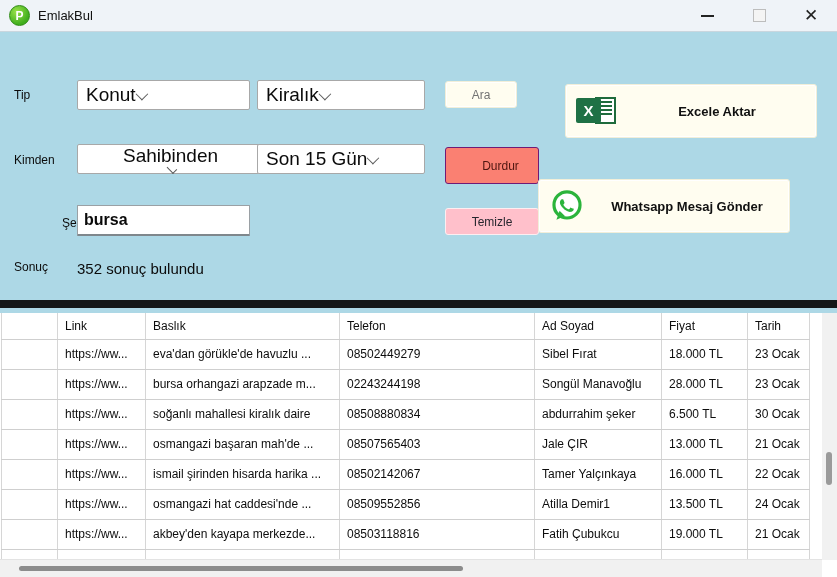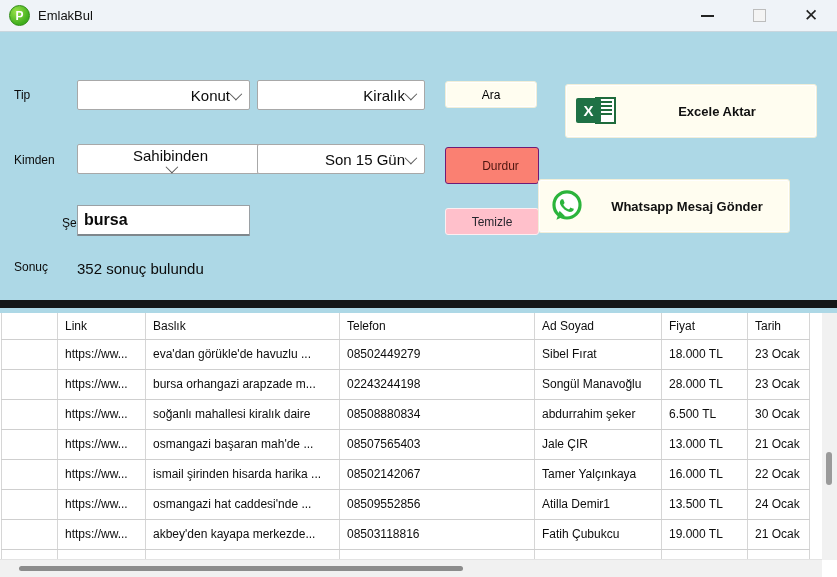--- a/index.html
+++ b/index.html
@@ -11,25 +11,25 @@
   .title-text{margin-left:8px;font-size:13px;color:#111;}
   .winbtns{margin-left:auto;display:flex;align-items:center;height:100%;}
   .winbtn{width:52px;height:100%;display:flex;align-items:center;justify-content:center;font-size:15px;color:#222;cursor:default;}
   .btn-min .dash{width:13px;height:2px;background:#222;}
   .btn-max .square{width:11px;height:11px;border:1px solid #bdbdbd;background:#f4f4f4;}
   .btn-close{font-size:17px;}
 
   
   .panel{position:relative;height:268px;background:#ADD8E6;}
   .flabel{position:absolute;font-size:12px;color:#0b0b0b;}
-  .combo{position:absolute;height:30px;background:#fff;border:1px solid #a8a8a8;border-radius:2px;display:flex;align-items:center;justify-content:flex-end;padding:0 10px 0 8px;box-sizing:border-box;font-size:15px;color:#0a0a0a;}
+  .combo{position:absolute;height:30px;background:#fff;border:1px solid #a8a8a8;border-radius:2px;display:flex;align-items:center;justify-content:flex-start;padding:0 10px 0 8px;box-sizing:border-box;font-size:19px;color:#0a0a0a;}
   .chev{width:8px;height:8px;border-right:1.6px solid #5a5a5a;border-bottom:1.6px solid #5a5a5a;transform:rotate(45deg) translateY(-2px);}
   .textbox{position:absolute;height:31px;background:#fff;border:1px solid #9aa0a4;border-bottom:2px solid #7f878c;border-radius:1px;font-family:"Liberation Sans",sans-serif;font-weight:bold;font-size:16px;color:#0a0a0a;padding:0 6px;box-sizing:border-box;}
   .btn{position:absolute;border-radius:3px;display:flex;align-items:center;justify-content:center;font-size:12px;box-sizing:border-box;cursor:default;}
-  .btn-ara{left:445px;top:49px;width:92px;height:27px;background:#fffdf0;border:1px solid #f2efd9;color:#000000;box-shadow:0 0 0 1px #ffffff inset;}
+  .btn-ara{left:445px;top:49px;width:72px;height:27px;background:#fffdf0;border:1px solid #f2efd9;color:#737373;box-shadow:0 0 0 1px #ffffff inset;}
   .btn-durdur{left:445px;top:115px;width:94px;height:37px;background:#FA8072;border:1px solid #701a75;color:#4f1510;padding-left:17px;}
   .btn-temizle{left:445px;top:176px;width:94px;height:27px;background:#FFC0CB;border:1px solid #fdeef1;color:#27262e;}
   .btn-big{background:#fffdf0;border:1px solid #f2efd9;box-shadow:0 0 0 1px #ffffff inset;font-weight:bold;font-size:13px;color:#101010;justify-content:flex-start;padding-left:10px;}
   .btn-excel{left:565px;top:52px;width:252px;height:54px;}
   .btn-whatsapp{left:538px;top:147px;width:252px;height:54px;}
   .btn-big .label-center{flex:1;text-align:center;}
   .result-text{position:absolute;font-size:15px;color:#0b0b0b;}
 
   
   .excel-icon{position:relative;width:42px;height:32px;flex:0 0 auto;}

